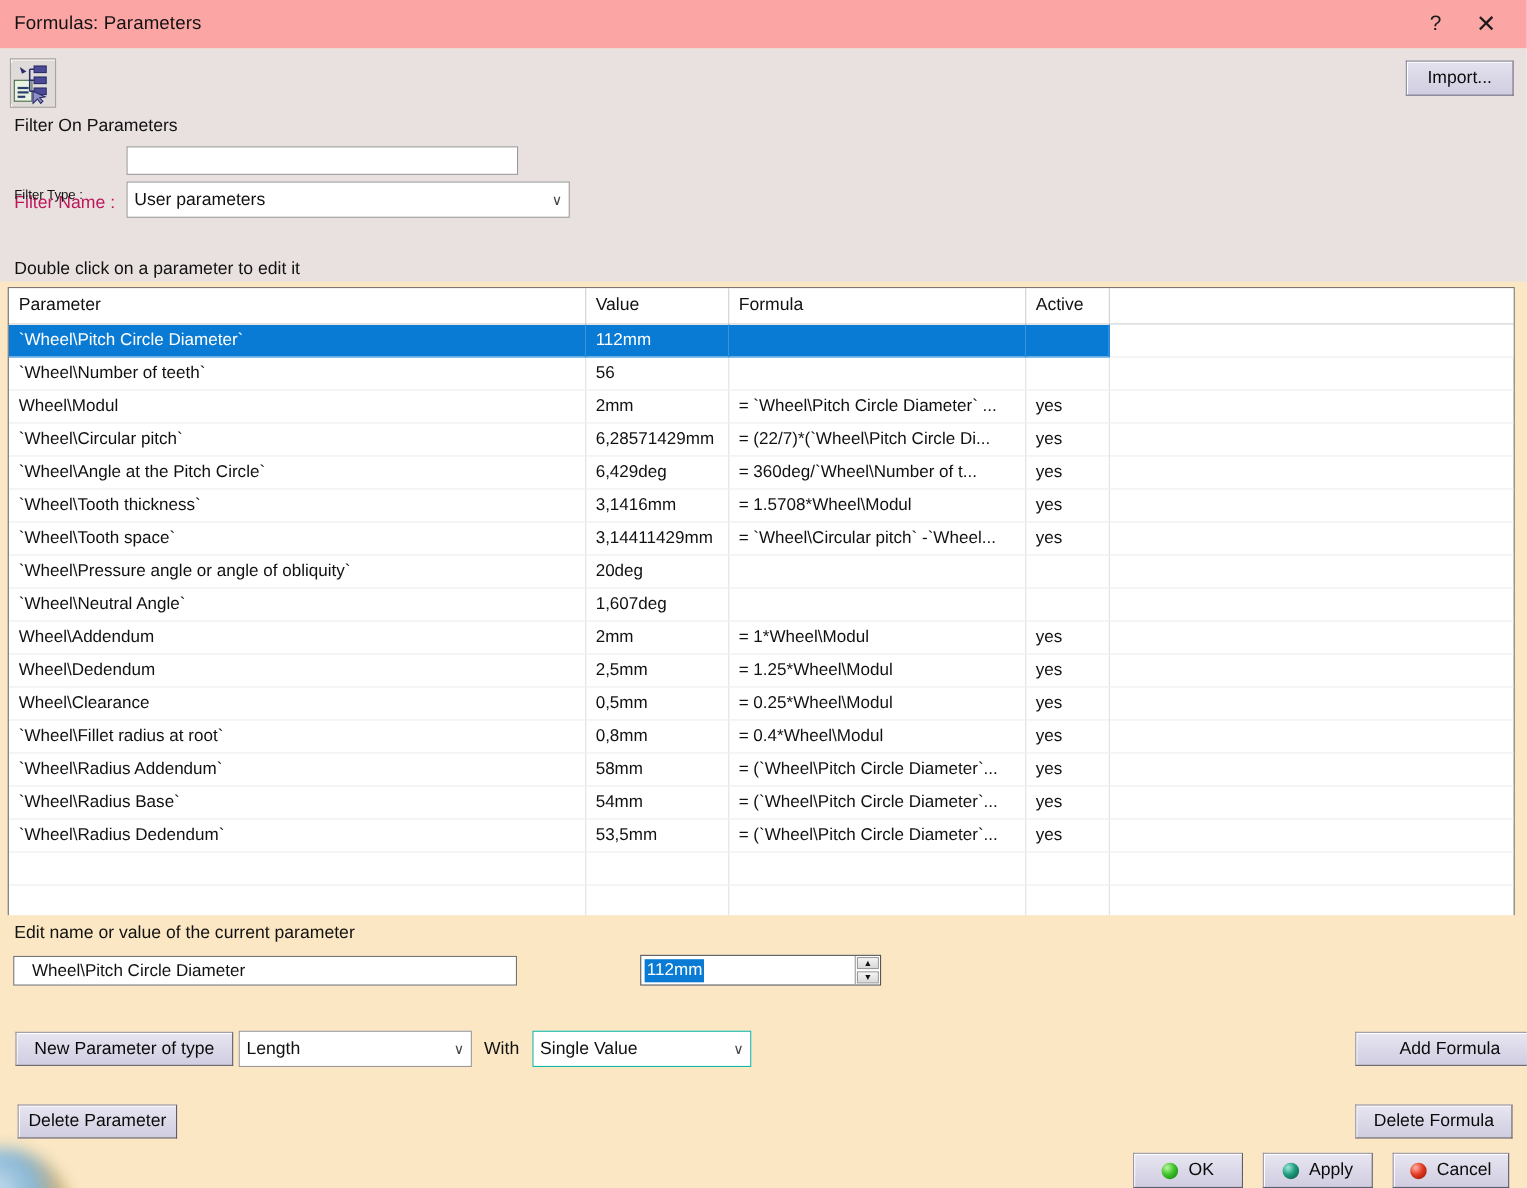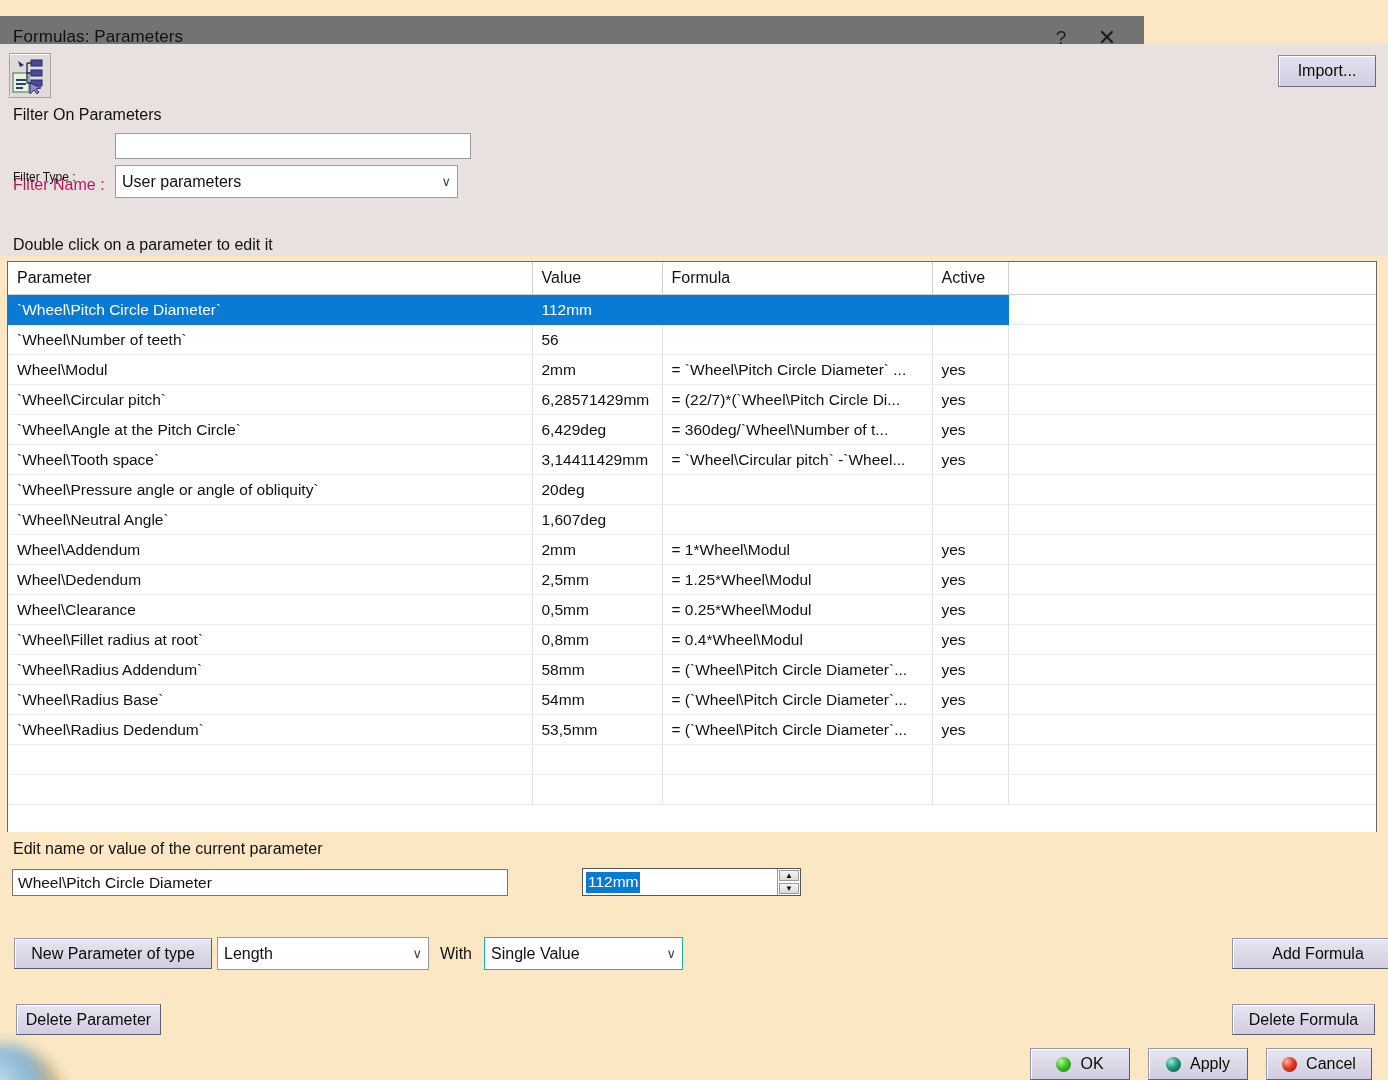--- a/index.html
+++ b/index.html
@@ -12,25 +12,24 @@
   }
   body {
     background: #fbe7c3;
     position: relative;
   }
 
   
   .titlebar {
     position: absolute;
     left: 0; top: 0;
-    width: 1144px; height: 44px;
-    background: #737373;
+    width: 1388px; height: 44px;
+    background: #fca5a5;
     display: flex;
     align-items: center;
-    margin-top: 16px;
   }
   .title-text {
     position: absolute;
     left: 13px; top: 11px;
     font-size: 17px;
     color: #111111;
     letter-spacing: 0.1px;
   }
   .title-btn {
     position: absolute;
@@ -105,21 +104,21 @@
     border: 1px solid #9a9a9a;
     font-family: "Liberation Sans", sans-serif;
     font-size: 15px;
     padding: 0 5px;
     box-sizing: border-box;
     color: #111;
   }
   .filter-type-select {
     position: absolute;
     left: 115px; top: 121px;
-    width: 343px; height: 33px;
+    width: 403px; height: 33px;
     background: #ffffff;
     border: 1px solid #9a9a9a;
     display: flex;
     align-items: center;
     box-sizing: border-box;
     padding: 0 6px;
     font-size: 16px;
     color: #111;
     cursor: default;
   }
@@ -202,25 +201,25 @@
   }
   .edit-hint {
     position: absolute;
     left: 13px; top: 840px;
     font-size: 16px;
     color: #111;
   }
   .name-input {
     position: absolute;
     left: 12px; top: 869px;
-    width: 496px; height: 27px;
+    width: 458px; height: 27px;
     background: #ffffff;
     border: 1px solid #767676;
     box-sizing: border-box;
-    padding: 0 5px;
+    padding: 0 16px;
     font-family: "Liberation Sans", sans-serif;
     font-size: 15.5px;
     color: #111;
   }
   .value-spin {
     position: absolute;
     left: 582px; top: 868px;
     width: 219px; height: 28px;
     background: #ffffff;
     border: 1px solid #555;
@@ -448,20 +447,27 @@
           <td class="pad"></td>
         </tr>
         <tr>
           <td>`Wheel\Angle at the Pitch Circle`</td>
           <td>6,429deg</td>
           <td>= 360deg/`Wheel\Number of t...</td>
           <td>yes</td>
           <td class="pad"></td>
         </tr>
         <tr>
+          <td>`Wheel\Tooth thickness`</td>
+          <td>3,1416mm</td>
+          <td>= 1.5708*Wheel\Modul</td>
+          <td>yes</td>
+          <td class="pad"></td>
+        </tr>
+        <tr>
           <td>`Wheel\Tooth space`</td>
           <td>3,14411429mm</td>
           <td>= `Wheel\Circular pitch` -`Wheel...</td>
           <td>yes</td>
           <td class="pad"></td>
         </tr>
         <tr>
           <td>`Wheel\Pressure angle or angle of obliquity`</td>
           <td>20deg</td>
           <td></td>

